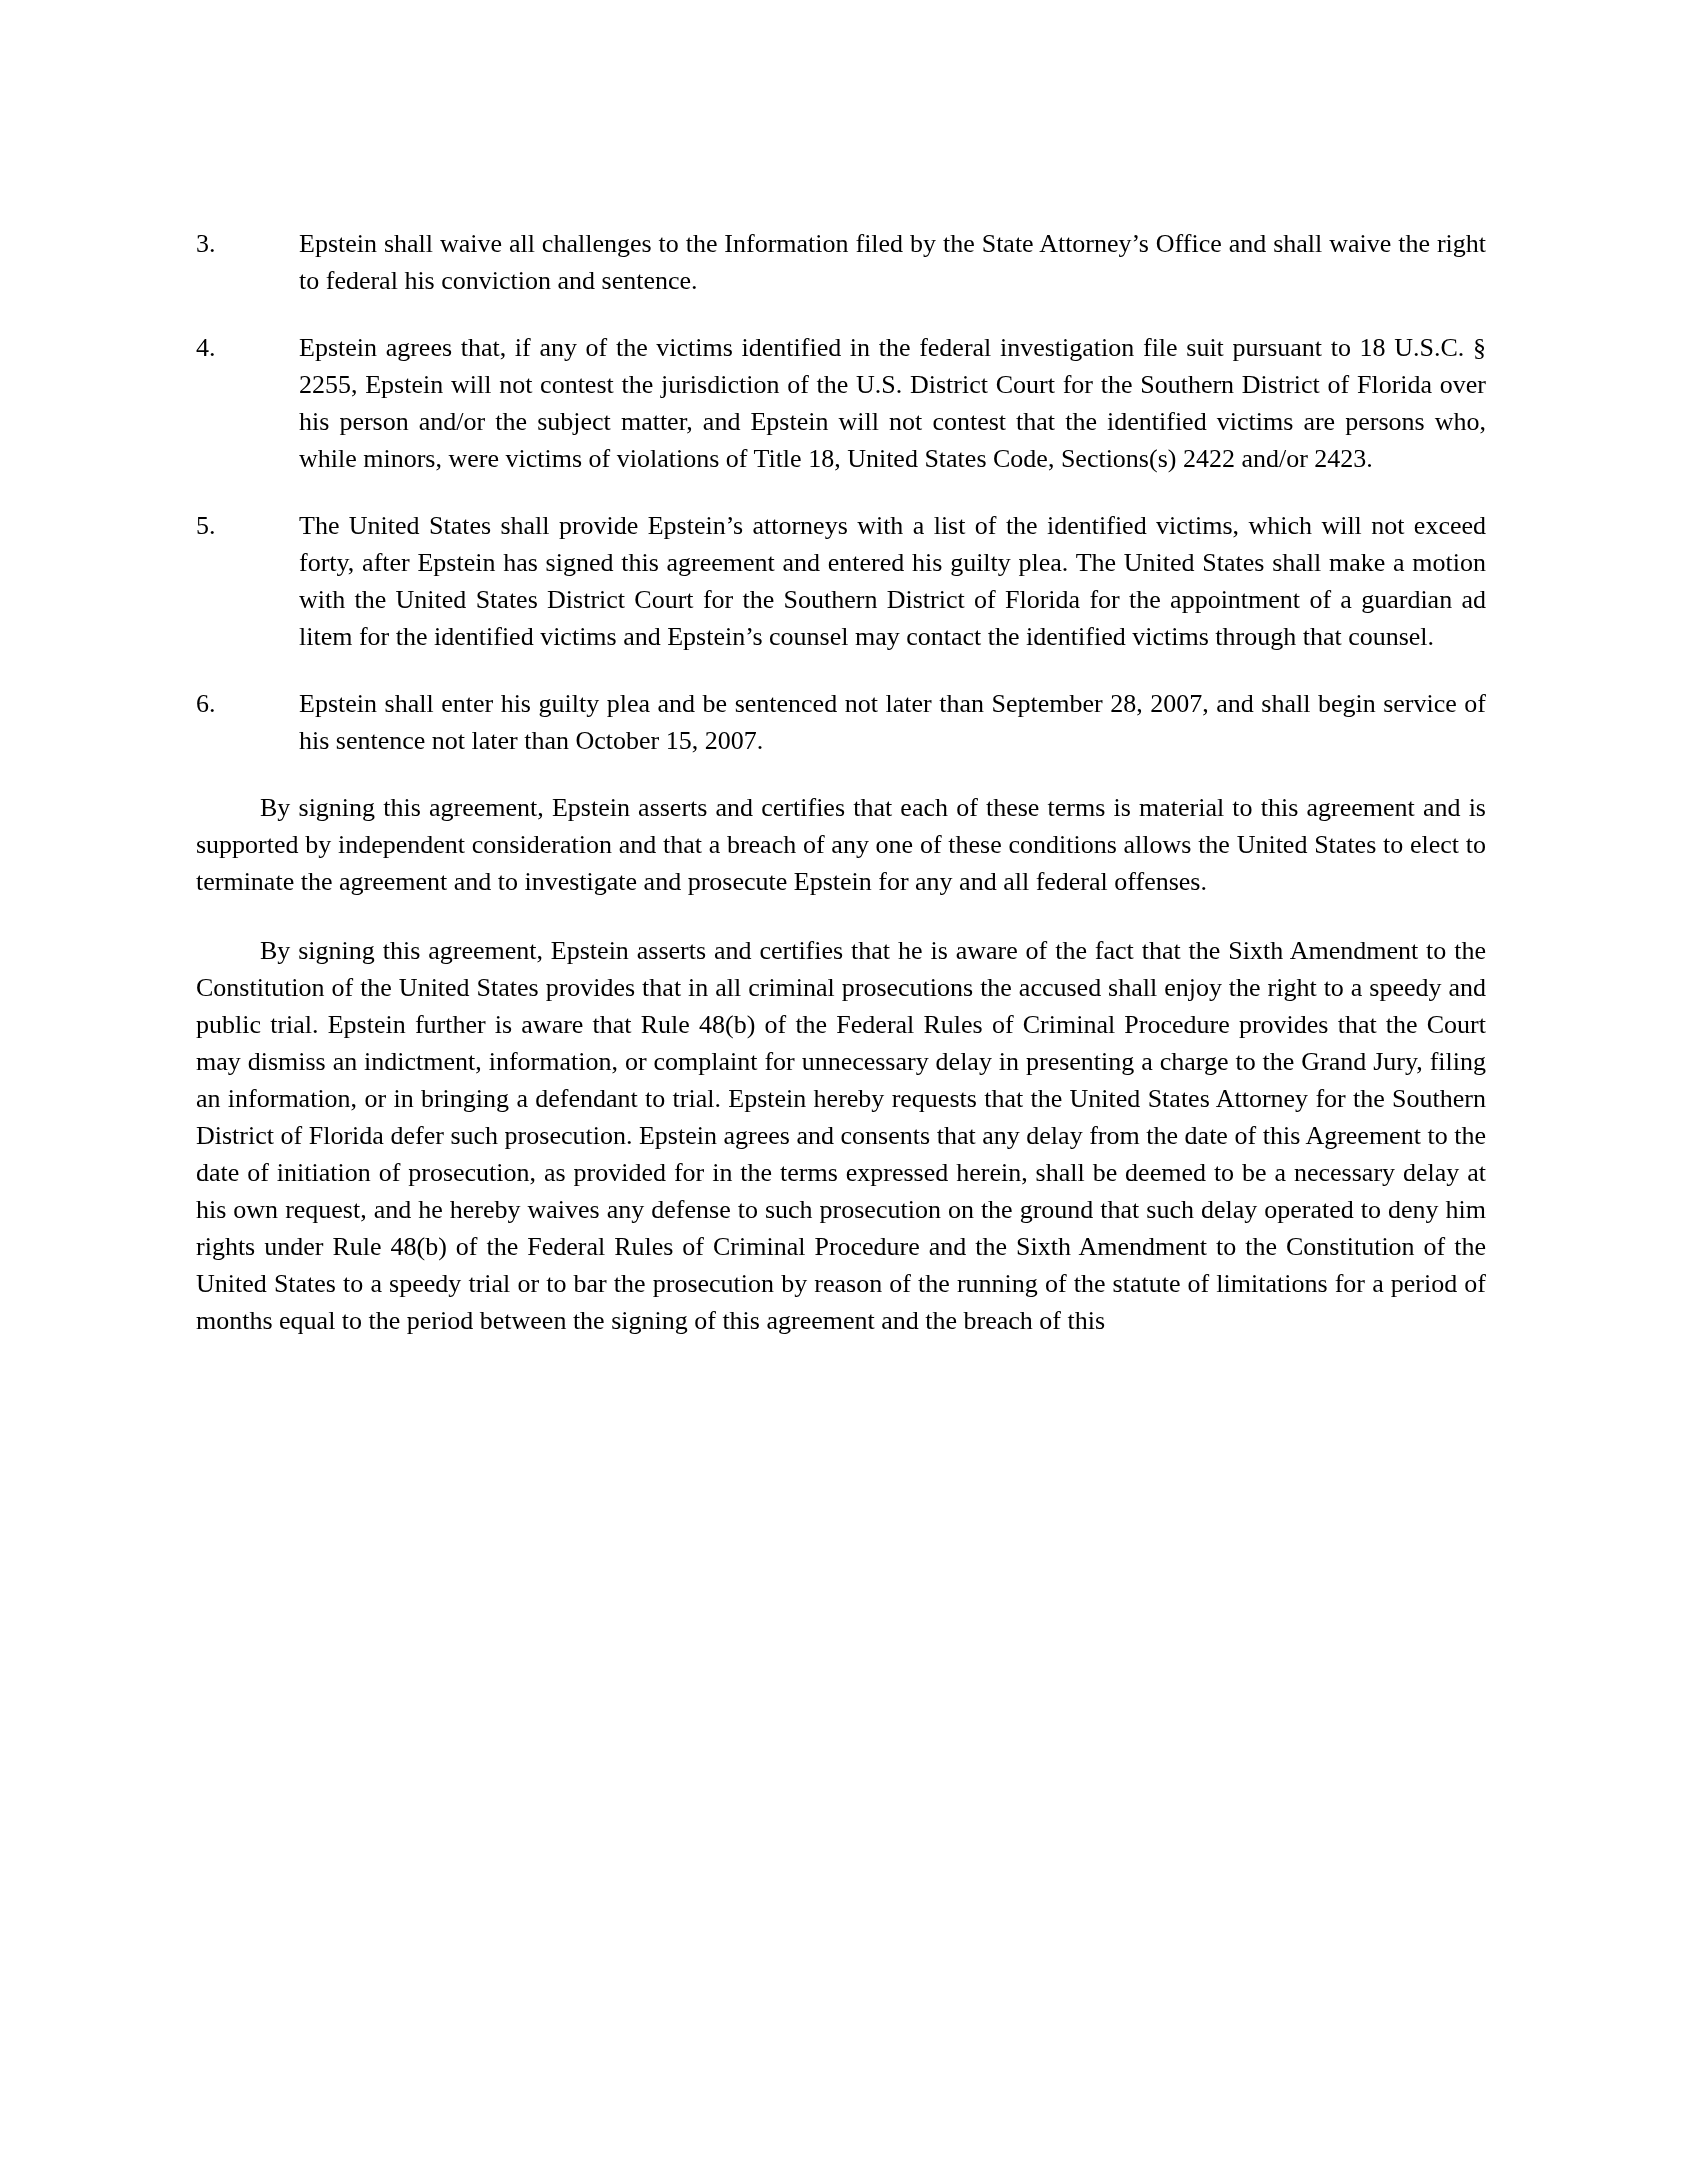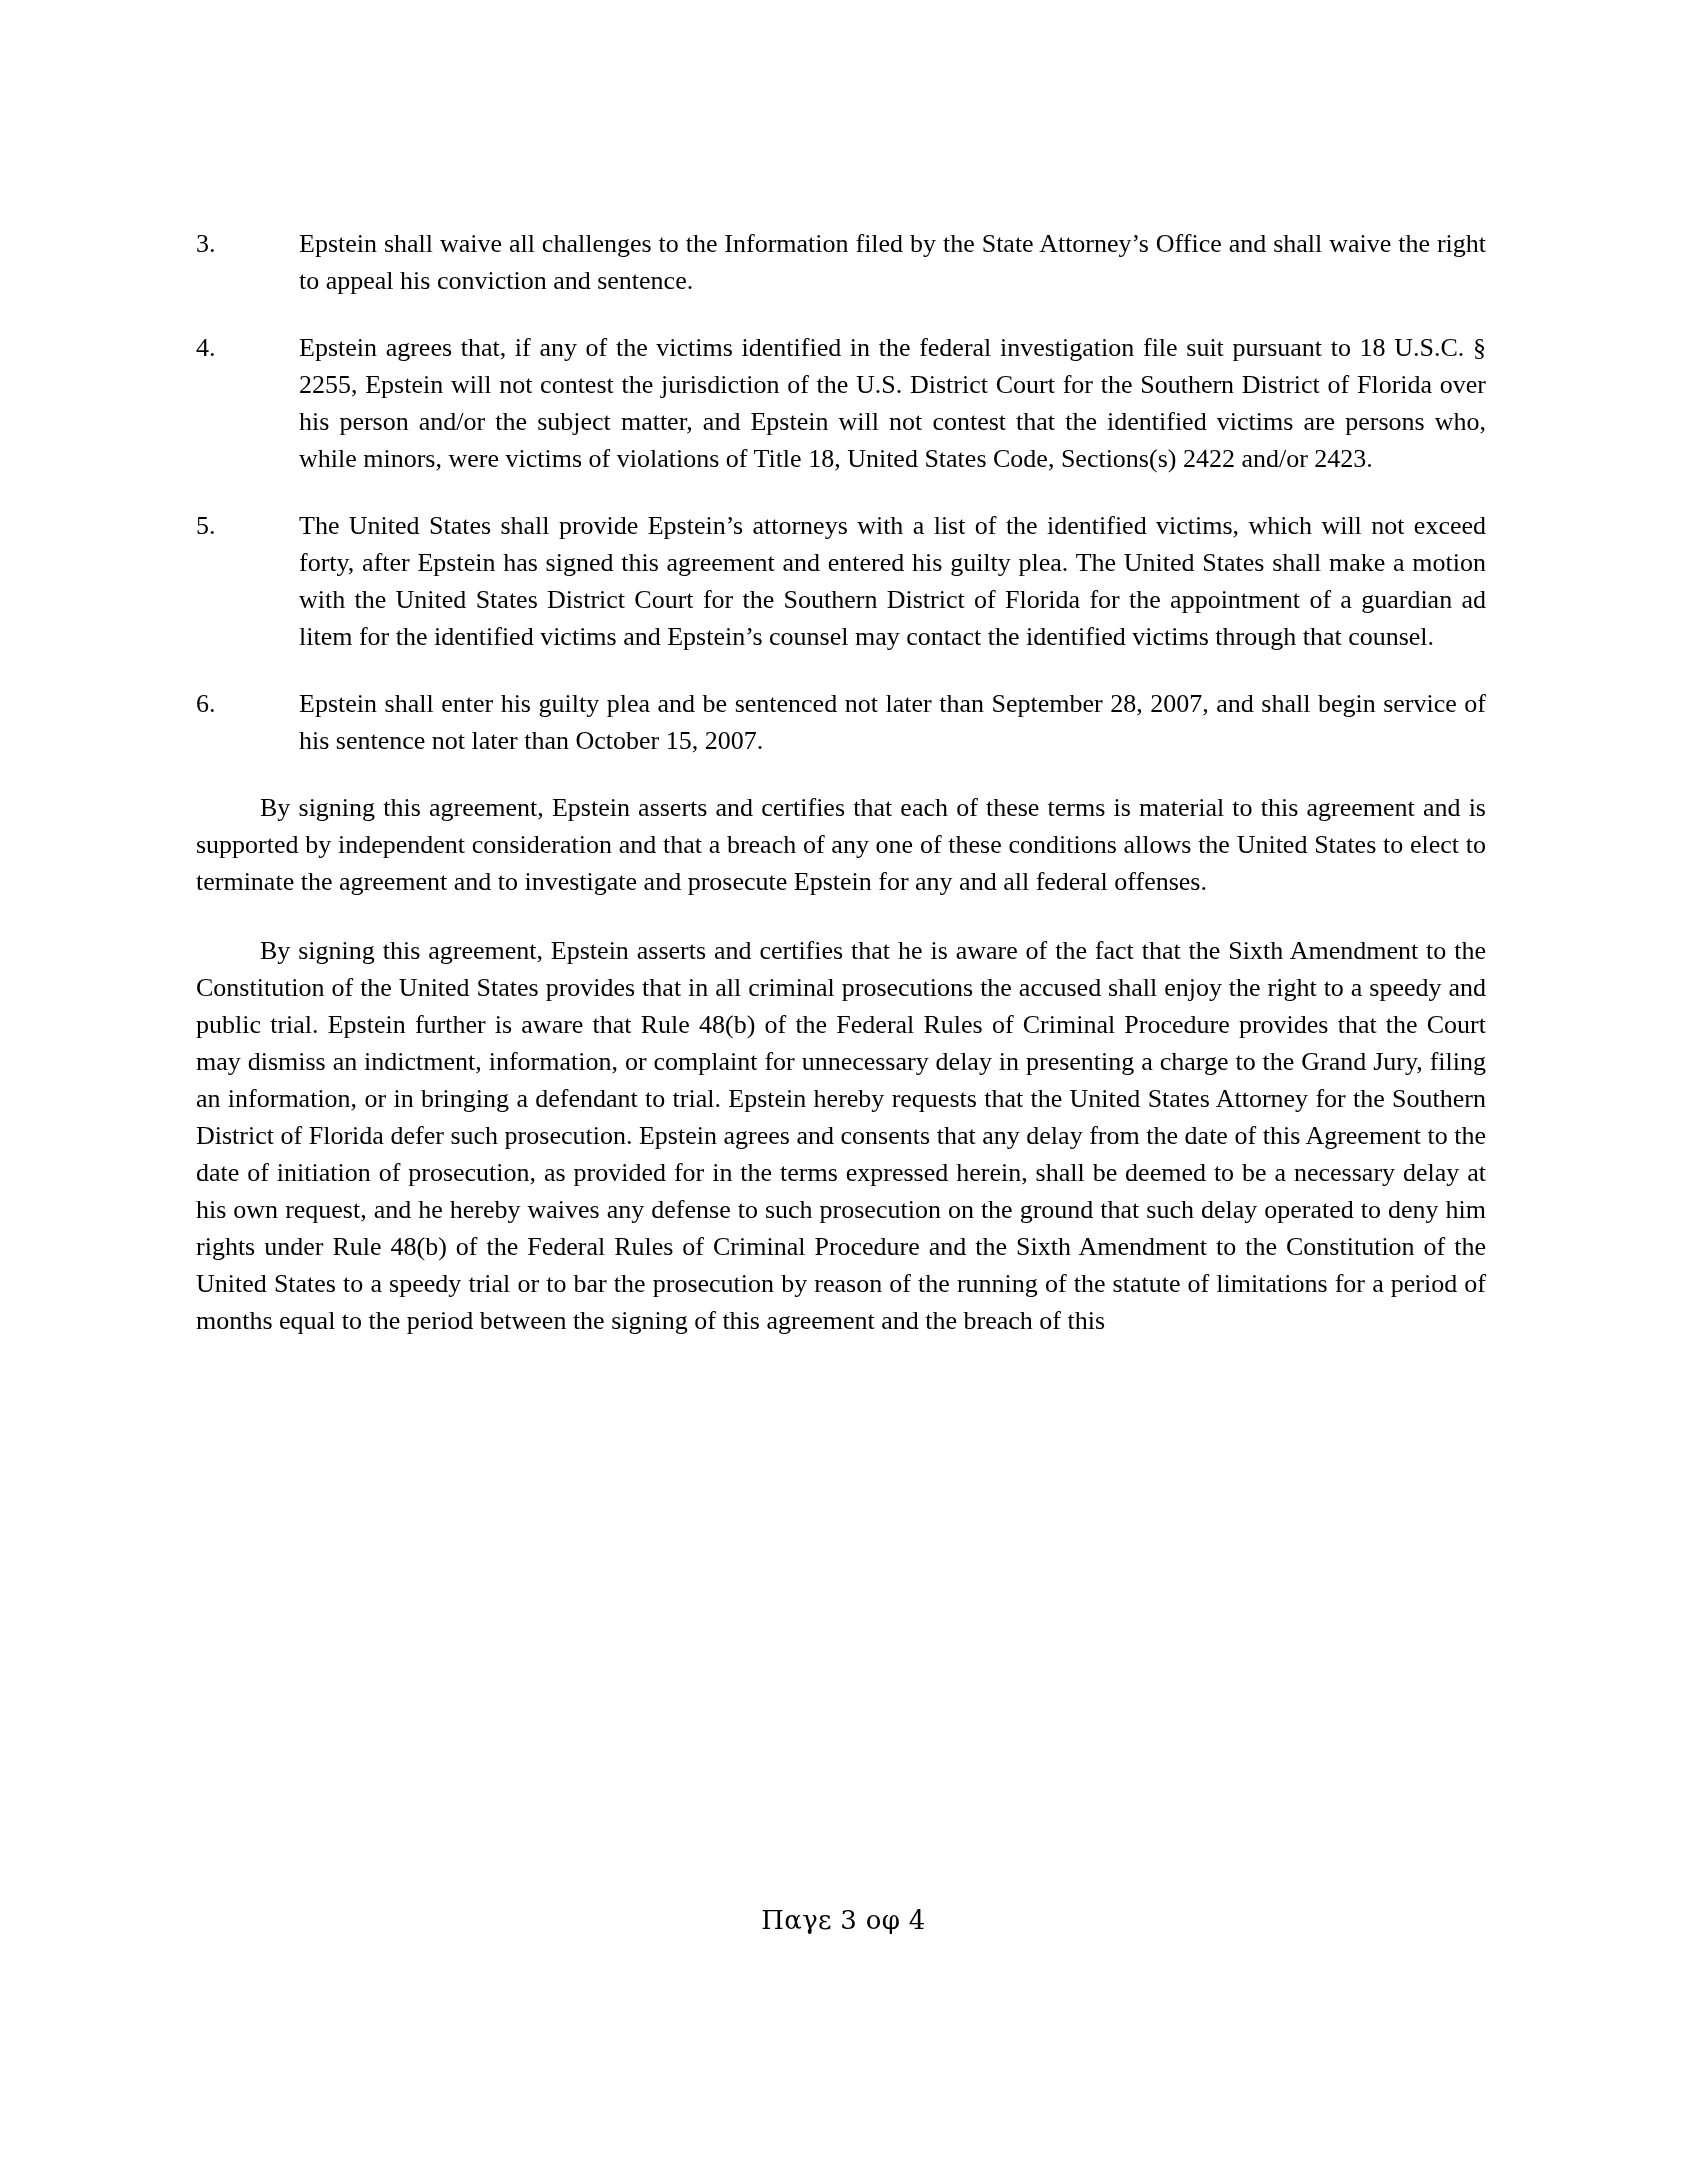--- a/index.html
+++ b/index.html
@@ -66,21 +66,21 @@
   }
 </style>
 </head>
 <body>
 
 <div class="page">
   <div class="content">
 
     <div class="numbered-item">
       <div class="num">3.</div>
-      <div class="body">Epstein shall waive all challenges to the Information filed by the State Attorney’s Office and shall waive the right to appeal his conviction and sentence.</div>
+      <div class="body">Epstein shall waive all challenges to the Information filed by the State Attorney’s Office and shall waive the right to federal his conviction and sentence.</div>
     </div>
 
     <div class="numbered-item">
       <div class="num">4.</div>
       <div class="body">Epstein agrees that, if any of the victims identified in the federal investigation file suit pursuant to 18 U.S.C. § 2255, Epstein will not contest the jurisdiction of the U.S. District Court for the Southern District of Florida over his person and/or the subject matter, and Epstein will not contest that the identified victims are persons who, while minors, were victims of violations of Title 18, United States Code, Sections(s) 2422 and/or 2423.</div>
     </div>
 
     <div class="numbered-item">
       <div class="num">5.</div>
       <div class="body">The United States shall provide Epstein’s attorneys with a list of the identified victims, which will not exceed forty, after Epstein has signed this agreement and entered his guilty plea.   The United States shall make a motion with the United States District Court for the Southern District of Florida for the appointment of a guardian ad litem for the identified victims and Epstein’s counsel may contact the identified victims through that counsel.</div>
@@ -90,17 +90,14 @@
       <div class="num">6.</div>
       <div class="body">Epstein shall enter his guilty plea and be sentenced not later than September 28, 2007, and shall begin service of his sentence not later than October 15, 2007.</div>
     </div>
 
     <p class="para first-block">By signing this agreement, Epstein asserts and certifies that each of these terms is material to this agreement and is supported by independent consideration and that a breach of any one of these conditions allows the United States to elect to terminate the agreement and to investigate and prosecute Epstein for any and all federal offenses.</p>
 
     <p class="para">By signing this agreement, Epstein asserts and certifies that he is aware of the fact that the Sixth Amendment to the Constitution of the United States provides that in all criminal prosecutions the accused shall enjoy the right to a speedy and public trial.   Epstein further is aware that Rule 48(b) of the Federal Rules of Criminal Procedure provides that the Court may dismiss an indictment, information, or complaint for unnecessary delay in presenting a charge to the Grand Jury, filing an information, or in bringing a defendant to trial.   Epstein hereby requests that the United States Attorney for the Southern District of Florida defer such prosecution.   Epstein agrees and consents that any delay from the date of this Agreement to the date of initiation of prosecution, as provided for in the terms expressed herein, shall be deemed to be a necessary delay at his own request, and he hereby waives any defense to such prosecution on the ground that such delay operated to deny him rights under Rule 48(b) of the Federal Rules of Criminal Procedure and the Sixth Amendment to the Constitution of the United States to a speedy trial or to bar the prosecution by reason of the running of the statute of limitations for a period of months equal to the period between the signing of this agreement and the breach of this</p>
 
   </div>
 
-  <div class="footer">
-    <span class="pg">Παγε 3 οφ  4</span>
-  </div>
 </div>
 
 
 </body></html>

